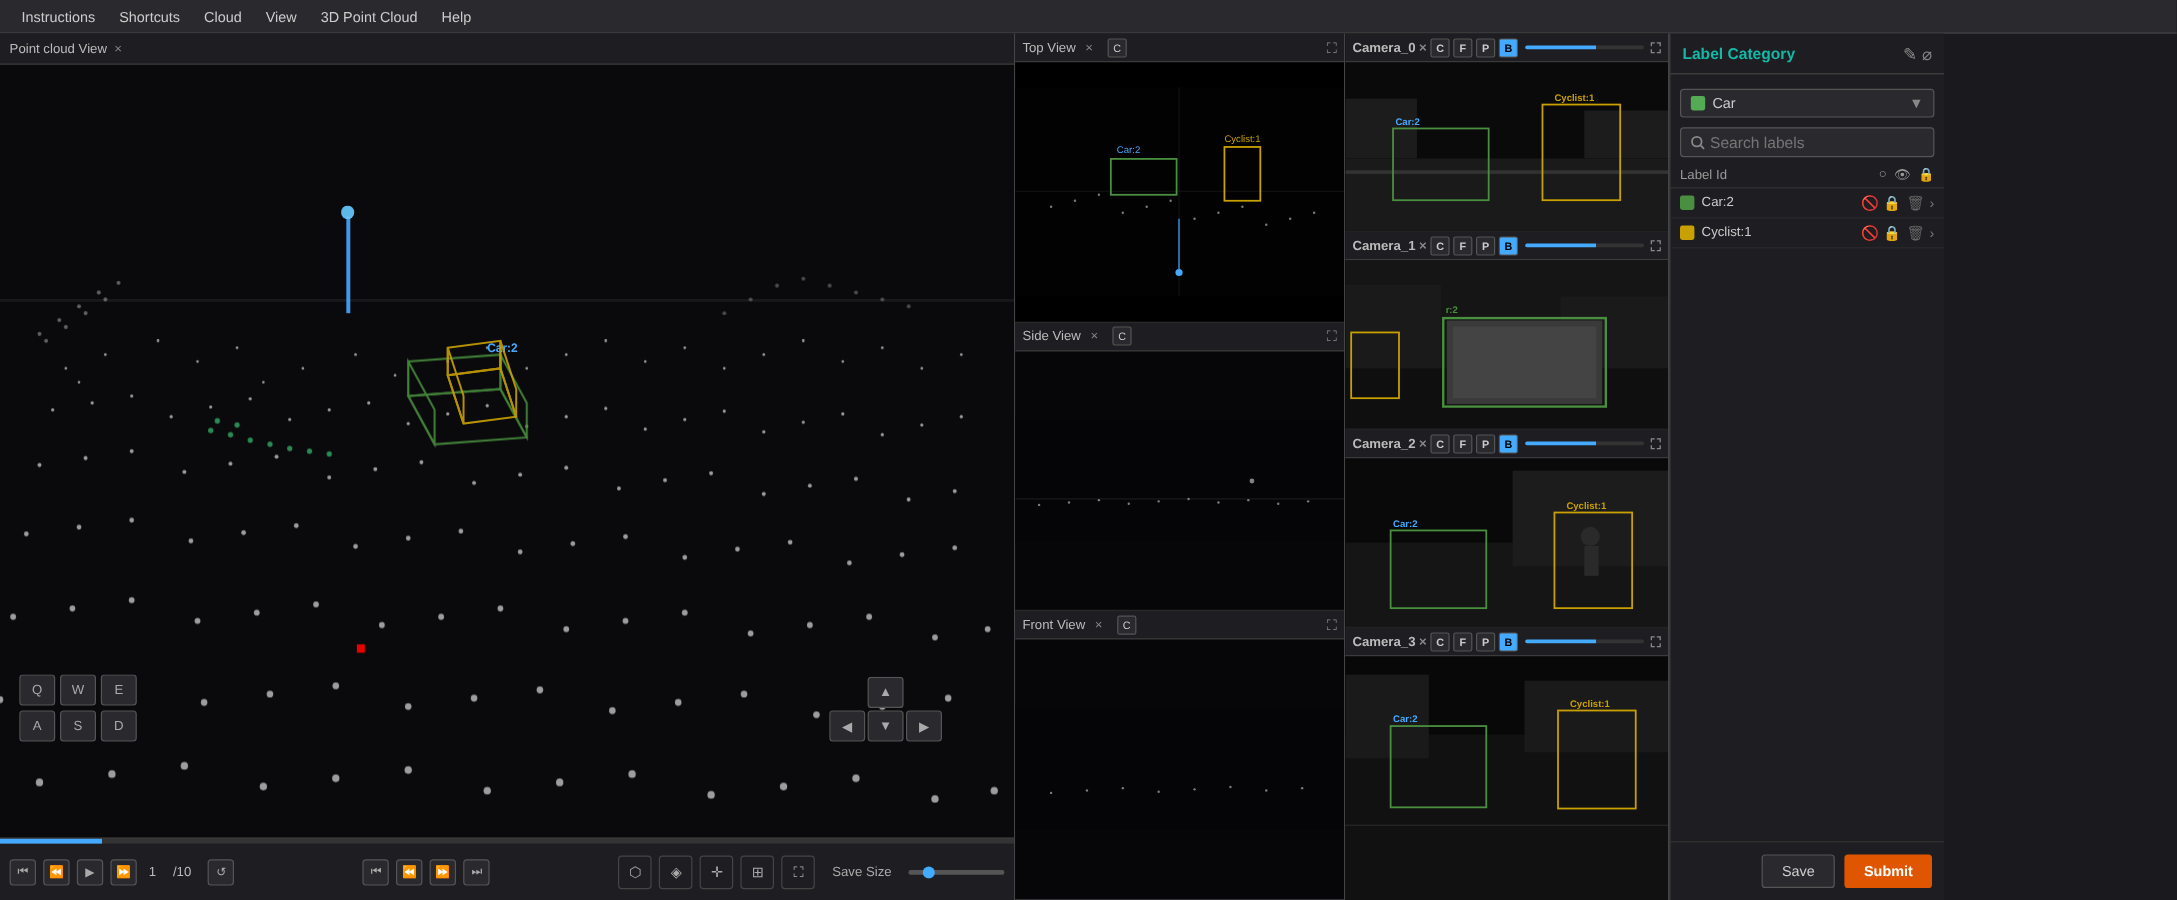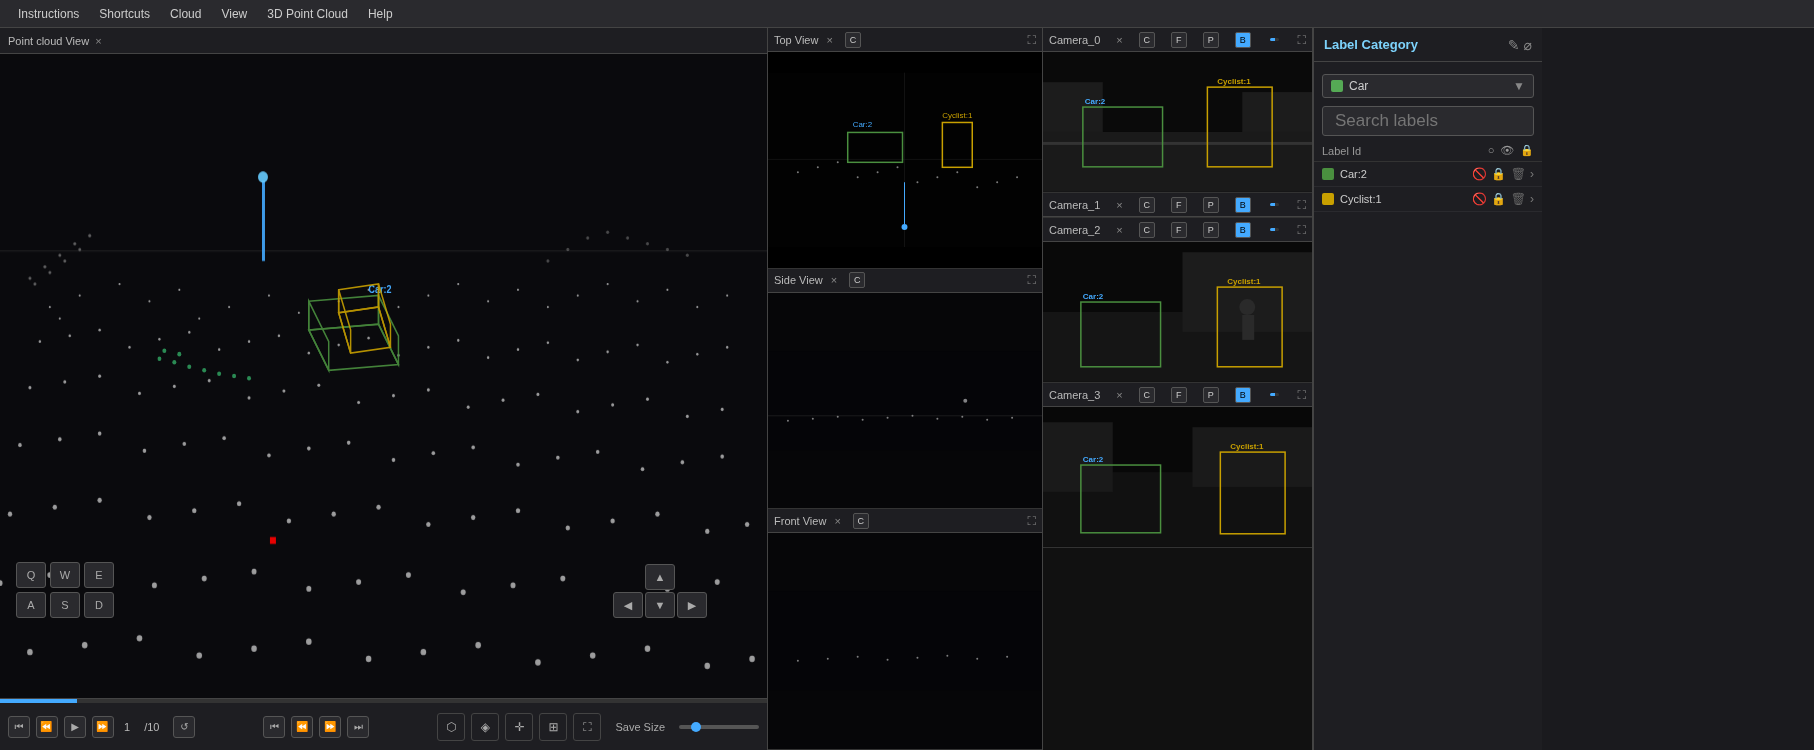--- a/index.html
+++ b/index.html
@@ -31,21 +31,21 @@
     }
 
     
     #main-layout {
       display: flex;
       height: calc(750px - 28px);
     }
 
     
     #pointcloud-panel {
-      width: 768px;
+      width: 846px;
       display: flex;
       flex-direction: column;
       border-right: 1px solid #444;
       background: #111;
       position: relative;
     }
     #pointcloud-titlebar {
       display: flex;
       align-items: center;
       background: #1e1e22;
@@ -232,21 +232,22 @@
     }
     .camera-titlebar {
       display: flex;
       align-items: center;
       background: #1e1e22;
       height: 24px;
       padding: 0 6px;
       border-bottom: 1px solid #444;
       font-size: 11px;
       color: #bbb;
-      gap: 16px;
+      gap: 3px;
+      font-weight: bold;
     }
     .camera-content {
       height: 140px;
       background: #0d0d10;
       position: relative;
       overflow: hidden;
     }
     .cam-btn {
       width: 16px;
       height: 16px;
@@ -285,21 +286,21 @@
     #label-panel-header {
       display: flex;
       align-items: center;
       padding: 8px 10px;
       border-bottom: 1px solid #444;
       height: 34px;
     }
     #label-panel-title {
       font-size: 13px;
       font-weight: bold;
-      color: #7dd3fc;
+      color: #14b8a6;
     }
     .panel-icons-right {
       margin-left: auto;
       display: flex;
       gap: 4px;
     }
     .panel-icon-btn {
       cursor: pointer;
       color: #888;
       font-size: 14px;
@@ -365,21 +366,21 @@
       border-radius: 3px;
       padding: 4px 8px;
       display: flex;
       align-items: center;
       gap: 4px;
     }
     .search-input {
       background: transparent;
       border: none;
       color: #ccc;
-      font-size: 17px;
+      font-size: 13px;
       outline: none;
       flex: 1;
     }
 
     
     .label-id-header {
       display: flex;
       align-items: center;
       padding: 4px 8px;
       font-size: 11px;
@@ -906,20 +907,38 @@
       <div class="camera-titlebar">
         <span>Camera_1</span>
         <span style="cursor:pointer;color:#888;font-size:11px;">×</span>
         <div class="cam-btn">C</div>
         <div class="cam-btn">F</div>
         <div class="cam-btn">P</div>
         <div class="cam-btn" style="background:#4af;color:#000;">B</div>
         <div class="cam-slider"></div>
         <div class="cam-expand-btn">⛶</div>
       </div>
+      <div class="camera-content">
+        <svg width="100%" height="100%" viewBox="0 0 270 140">
+          <rect width="270" height="140" fill="#151515"></rect>
+
+          <rect x="0" y="20" width="80" height="80" fill="#1a1a1a"></rect>
+          <rect x="180" y="30" width="90" height="70" fill="#1a1a1a"></rect>
+
+          <rect x="0" y="90" width="270" height="50" fill="#0f0f0f"></rect>
+
+          <rect x="85" y="50" width="130" height="70" fill="#3a3a3a"></rect>
+          <rect x="90" y="55" width="120" height="60" fill="#444"></rect>
+
+          <rect x="82" y="48" width="136" height="74" stroke="#4a8f3f" stroke-width="2" fill="none"></rect>
+          <text x="84" y="44" fill="#4a8f3f" font-size="8" font-weight="bold">r:2</text>
+
+          <rect x="5" y="60" width="40" height="55" stroke="#c8a000" stroke-width="1.5" fill="none"></rect>
+        </svg>
+      </div>
     </div>
 
     <div class="camera-view">
       <div class="camera-titlebar">
         <span>Camera_2</span>
         <span style="cursor:pointer;color:#888;font-size:11px;">×</span>
         <div class="cam-btn">C</div>
         <div class="cam-btn">F</div>
         <div class="cam-btn">P</div>
         <div class="cam-btn" style="background:#4af;color:#000;">B</div>
@@ -1029,15 +1048,19 @@
       <div class="label-color-dot" style="background:#c8a000;"></div>
       <span class="label-name">Cyclist:1</span>
       <div class="label-action-icons">
         <span class="label-action-icon">🚫</span>
         <span class="label-action-icon">🔒</span>
         <span class="label-action-icon">🗑</span>
         <span class="label-expand-icon">›</span>
       </div>
     </div>
 
+    <div id="action-bar">
+      <button class="btn-save">Save</button>
+      <button class="btn-submit">Submit</button>
+    </div>
   </div>
 
 </div>
 
 </body></html>

